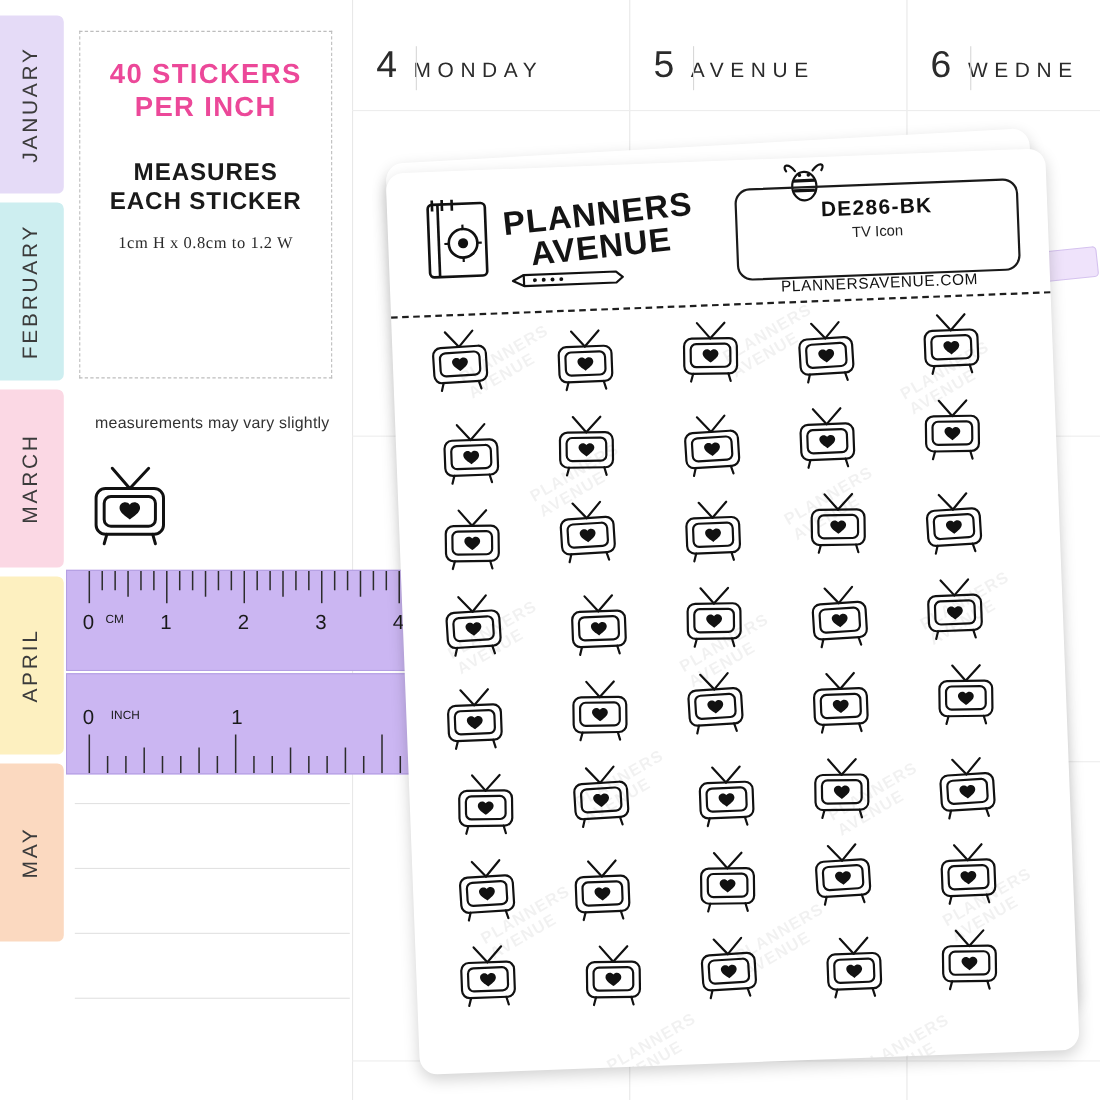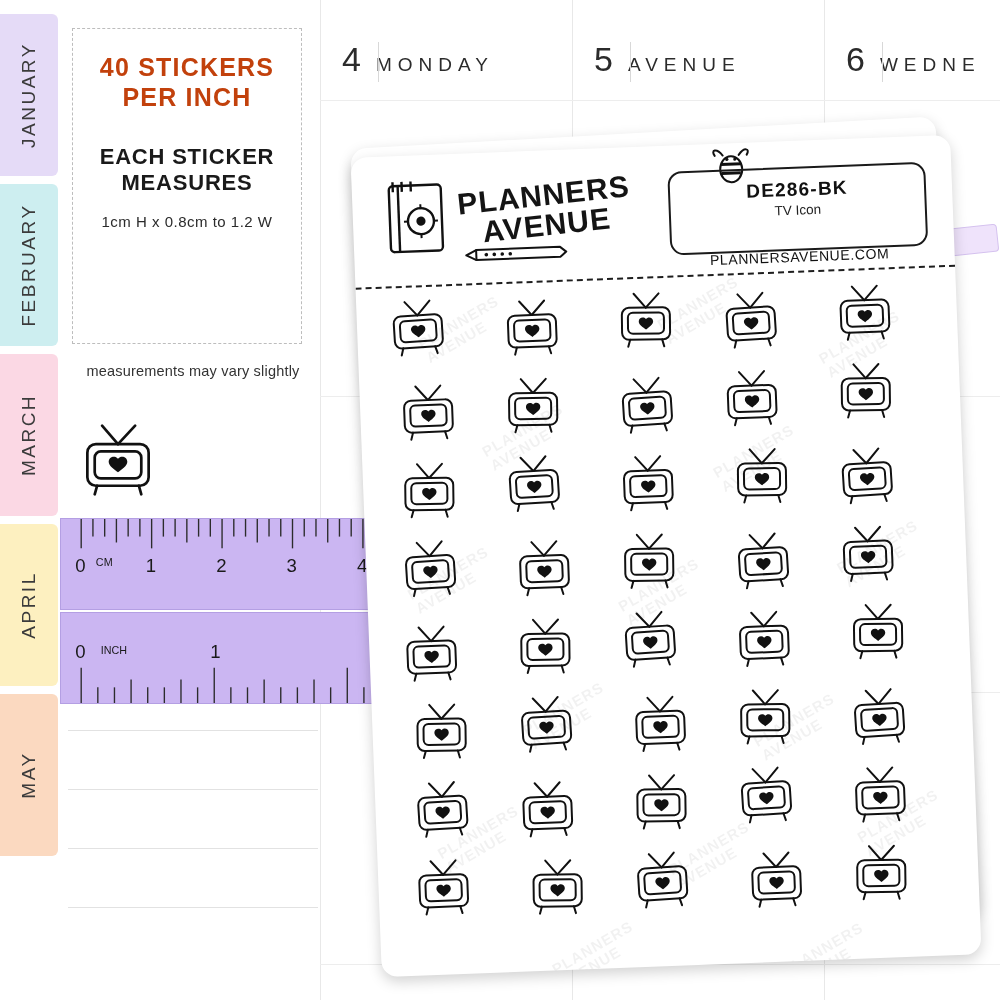--- a/index.html
+++ b/index.html
@@ -104,40 +104,41 @@
     border: 1px dashed #bdbdbd;
     box-sizing: border-box;
     background: #ffffff;
     padding: 24px 12px 0 12px;
     text-align: center;
   }
   .info-title {
     font-size: 25px;
     font-weight: 700;
     letter-spacing: 1.2px;
-    color: #c2410c;
+    color: #ec4899;
     line-height: 1.18;
   }
   .info-sub {
     margin-top: 32px;
     font-size: 22px;
     font-weight: 700;
     letter-spacing: 0.8px;
     color: #1a1a1a;
     line-height: 1.2;
   }
   .info-meas {
     margin-top: 16px;
     font-size: 15px;
     color: #2b2b2b;
     letter-spacing: 0.5px;
+    font-family: Liberation Serif, serif;
   }
   .info-note {
     position: absolute;
-    left: 58px; top: 363px;
+    left: 58px; top: 377px;
     width: 270px;
     font-size: 14.5px;
     color: #333;
     text-align: center;
     letter-spacing: 0.2px;
   }
 
   
   .sample-icon {
     position: absolute;
@@ -348,22 +349,22 @@
     <div class="hline" style="left:320px;top:692px;width:680px;"></div>
     <div class="hline" style="left:320px;top:964px;width:680px;"></div>
   </div>
 
   <div class="info-box">
     <div class="info-title">
       <div>40 STICKERS</div>
       <div>PER INCH</div>
     </div>
     <div class="info-sub">
+      <div>MEASURES</div>
       <div>EACH STICKER</div>
-      <div>MEASURES</div>
     </div>
     <div class="info-meas">1cm H  x  0.8cm to 1.2 W</div>
   </div>
   <div class="info-note">measurements may vary slightly</div>
 
   <div class="sample-icon">
     <svg viewBox="0 0 62 66" width="76" height="84">
       <g fill="none" stroke="#111" stroke-width="2.2" stroke-linecap="round" stroke-linejoin="round">
         <path d="M31 20 L18 5"></path>
         <path d="M31 20 L45 5"></path>

